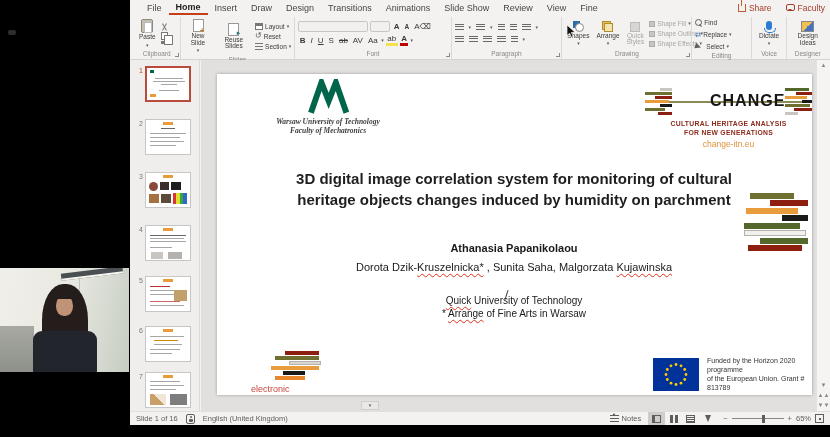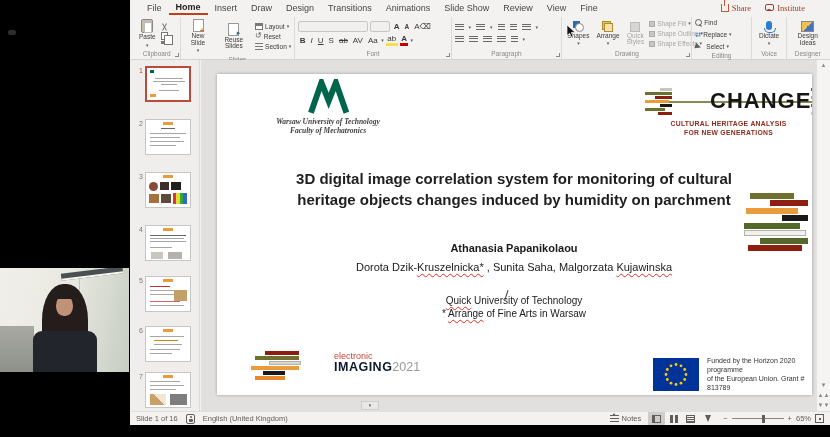--- a/index.html
+++ b/index.html
@@ -22,21 +22,21 @@
   .wc-body { position:absolute; left:33px; top:63px; width:64px; height:41px; background:#22252c; border-radius:9px 9px 0 0; }
 
   
   .ppt { position:absolute; left:130px; top:0; width:700px; height:425px; background:#F3F2F1; }
 
   
   .tabrow { position:absolute; left:0; top:0; width:700px; height:15px; display:flex; align-items:stretch;
             padding-left:10px; font-size:9px; color:#484644; }
   .tab { padding:0 7px; display:flex; align-items:center; white-space:nowrap; }
   .tab.active { color:#201f1e; font-weight:bold; border-bottom:2px solid #C43E1C; }
-  .tr-right { margin-left:auto; display:flex; align-items:center; gap:4px; padding-right:20px;font-family:Liberation Serif, serif; }
+  .tr-right { margin-left:auto; display:flex; align-items:center; gap:4px; padding-right:0; }
   .tr-btn { display:flex; align-items:center; gap:3px; color:#A33E2B; font-size:8.5px; padding:0 5px; }
   .ic-share { width:8px; height:8px; border:1px solid #C05C34; border-top:none; position:relative; }
   .ic-share::after { content:""; position:absolute; left:2px; top:-4px; width:3px; height:6px; border-left:1px solid #C05C34; }
   .ic-comment { width:9px; height:7px; border:1px solid #A33E2B; border-radius:2px; position:relative; }
   .ic-comment::after { content:""; position:absolute; left:1px; bottom:-3px; border:2px solid transparent; border-top-color:#A33E2B; }
 
   
   .ribbon { position:absolute; left:0; top:15px; width:700px; height:45px; background:#F3F2F1;
             border-bottom:1px solid #D6D4D2; display:flex; padding:2px 2px 0 4px; }
   .rg { position:relative; display:flex; flex-direction:column; padding:1px 3px 0 3px; }
@@ -134,35 +134,35 @@
   .ic-fit { width:9px; height:9px; border:1px solid #605E5C; position:relative; }
   .ic-fit::after { content:""; position:absolute; left:2.5px; top:2.5px; width:2px; height:2px; background:#605E5C; }
 
   
   .wut { position:absolute; left:16px; top:5px; width:190px; text-align:center; }
   .wut svg { display:block; margin:0 auto; }
   .wut-text { font-family:"Liberation Serif",serif; font-style:italic; font-weight:bold; font-size:7.5px; color:#3d3d3d; line-height:9px; margin-top:2px; }
   .change { position:absolute; left:428px; top:12px; width:167px; text-align:center; }
   .ch-row { position:relative; display:flex; align-items:center; justify-content:space-between; height:30px; }
   .ch-line { position:absolute; left:0; right:0; top:15px; height:1.5px; background:#8a8a55; }
-  .ch-word { font-size:22px; font-weight:bold; color:#161616; letter-spacing:1px; line-height:26px; position:relative;
+  .ch-word { font-size:16px; font-weight:bold; color:#161616; letter-spacing:1px; line-height:26px; position:relative;
              font-stretch:condensed;margin-left:38px; }
   .ch-bars { display:flex; flex-direction:column; gap:1px; width:27px; position:relative; }
   .ch-bars i { display:block; height:3px; }
   .ch-sub { font-size:6.8px; font-weight:bold; color:#8C2B1A; line-height:8.5px; margin-top:4px; letter-spacing:.3px; }
   .ch-url { font-size:8.5px; color:#E0923C; margin-top:2px; }
   .s-title { position:absolute; left:50px; top:94px; width:494px; text-align:center;
              font-size:15px; font-weight:bold; color:#1f1f1f; line-height:21px; }
   .s-presenter { position:absolute; left:50px; top:168px; width:494px; text-align:center;
                  font-size:11px; font-weight:bold; color:#1a1a1a; }
   .s-authors { position:absolute; left:30px; top:187px; width:534px; text-align:center; font-size:11px; color:#1a1a1a; }
   .s-affil { position:absolute; left:50px; top:220px; width:494px; text-align:center; font-size:10px; color:#1a1a1a; line-height:13px; }
   .sp { text-decoration:underline wavy #E03020 1px; text-underline-offset:2px; }
   .ibeam { position:absolute; left:289px; top:216px; width:1px; height:10px; background:#444; transform:rotate(18deg); }
-  .ei { position:absolute; left:34px; top:277px; display:flex; align-items:flex-start; gap:17px; }
+  .ei { position:absolute; left:34px; top:277px; display:flex; align-items:flex-end; gap:4px;flex-direction:column; }
   .ei-bars { display:flex; flex-direction:column; gap:1px; width:66px; }
   .ei-bars i { display:block; height:4px; }
   .ei-text { line-height:10px; }
   .ei-electronic { font-size:9px; color:#C8473C; display:block; }
   .ei-imaging { font-size:12.5px; font-weight:bold; color:#0f172a; letter-spacing:.5px; }
   .ei-year { font-size:12.5px; color:#9a9a9a; }
   .deco { position:absolute; right:4px; top:119px; width:64px; }
   .deco i { position:absolute; height:6px; display:block; }
   .eu { position:absolute; left:436px; top:282px; display:flex; align-items:center; gap:8px; }
   .eu-flag { width:46px; height:33px; background:#003399; flex:none; }
@@ -198,21 +198,21 @@
     <div class="tab">Review</div>
     <div class="tab">View</div>
     <div class="tab">Fine</div>
     <div class="tr-right">
       <div class="tr-btn">
         <span class="ic-share"></span>
         <span>Share</span>
       </div>
       <div class="tr-btn">
         <span class="ic-comment"></span>
-        <span>Institute</span>
+        <span>Faculty</span>
       </div>
     </div>
   </div>
 
   <div class="ribbon">
     <div class="rg" style="width:46px">
       <div class="rg-c">
         <div class="bigbtn">
           <span class="ic-clipboard"></span>
           <span>Paste</span>
@@ -513,20 +513,21 @@
             <i style="background:#1A1A1A;width:10px;margin-left:auto"></i>
             <i style="background:#6F7030;width:25px"></i>
             <i style="background:#8C1F10;width:18px;margin-left:auto"></i>
             <i style="background:#c9c6c0;width:13px"></i>
           </div>
         </div>
         <div class="ch-sub">
           <div>CULTURAL HERITAGE ANALYSIS</div>
           <div>FOR NEW GENERATIONS</div>
         </div>
+        <div class="ch-url">change-itn.eu</div>
       </div>
 
       <div class="s-title">3D digital image correlation system for monitoring of cultural heritage objects changes induced by humidity on parchment</div>
 
       <div class="s-presenter">Athanasia Papanikolaou</div>
 
       <div class="s-authors"><span>Dorota Dzik-</span><span class="sp">Kruszelnicka*</span><span> , Sunita Saha, Malgorzata </span><span class="sp">Kujawinska</span></div>
 
       <div class="s-affil">
         <div><span class="sp">Quick</span><span> University of Technology</span></div>

